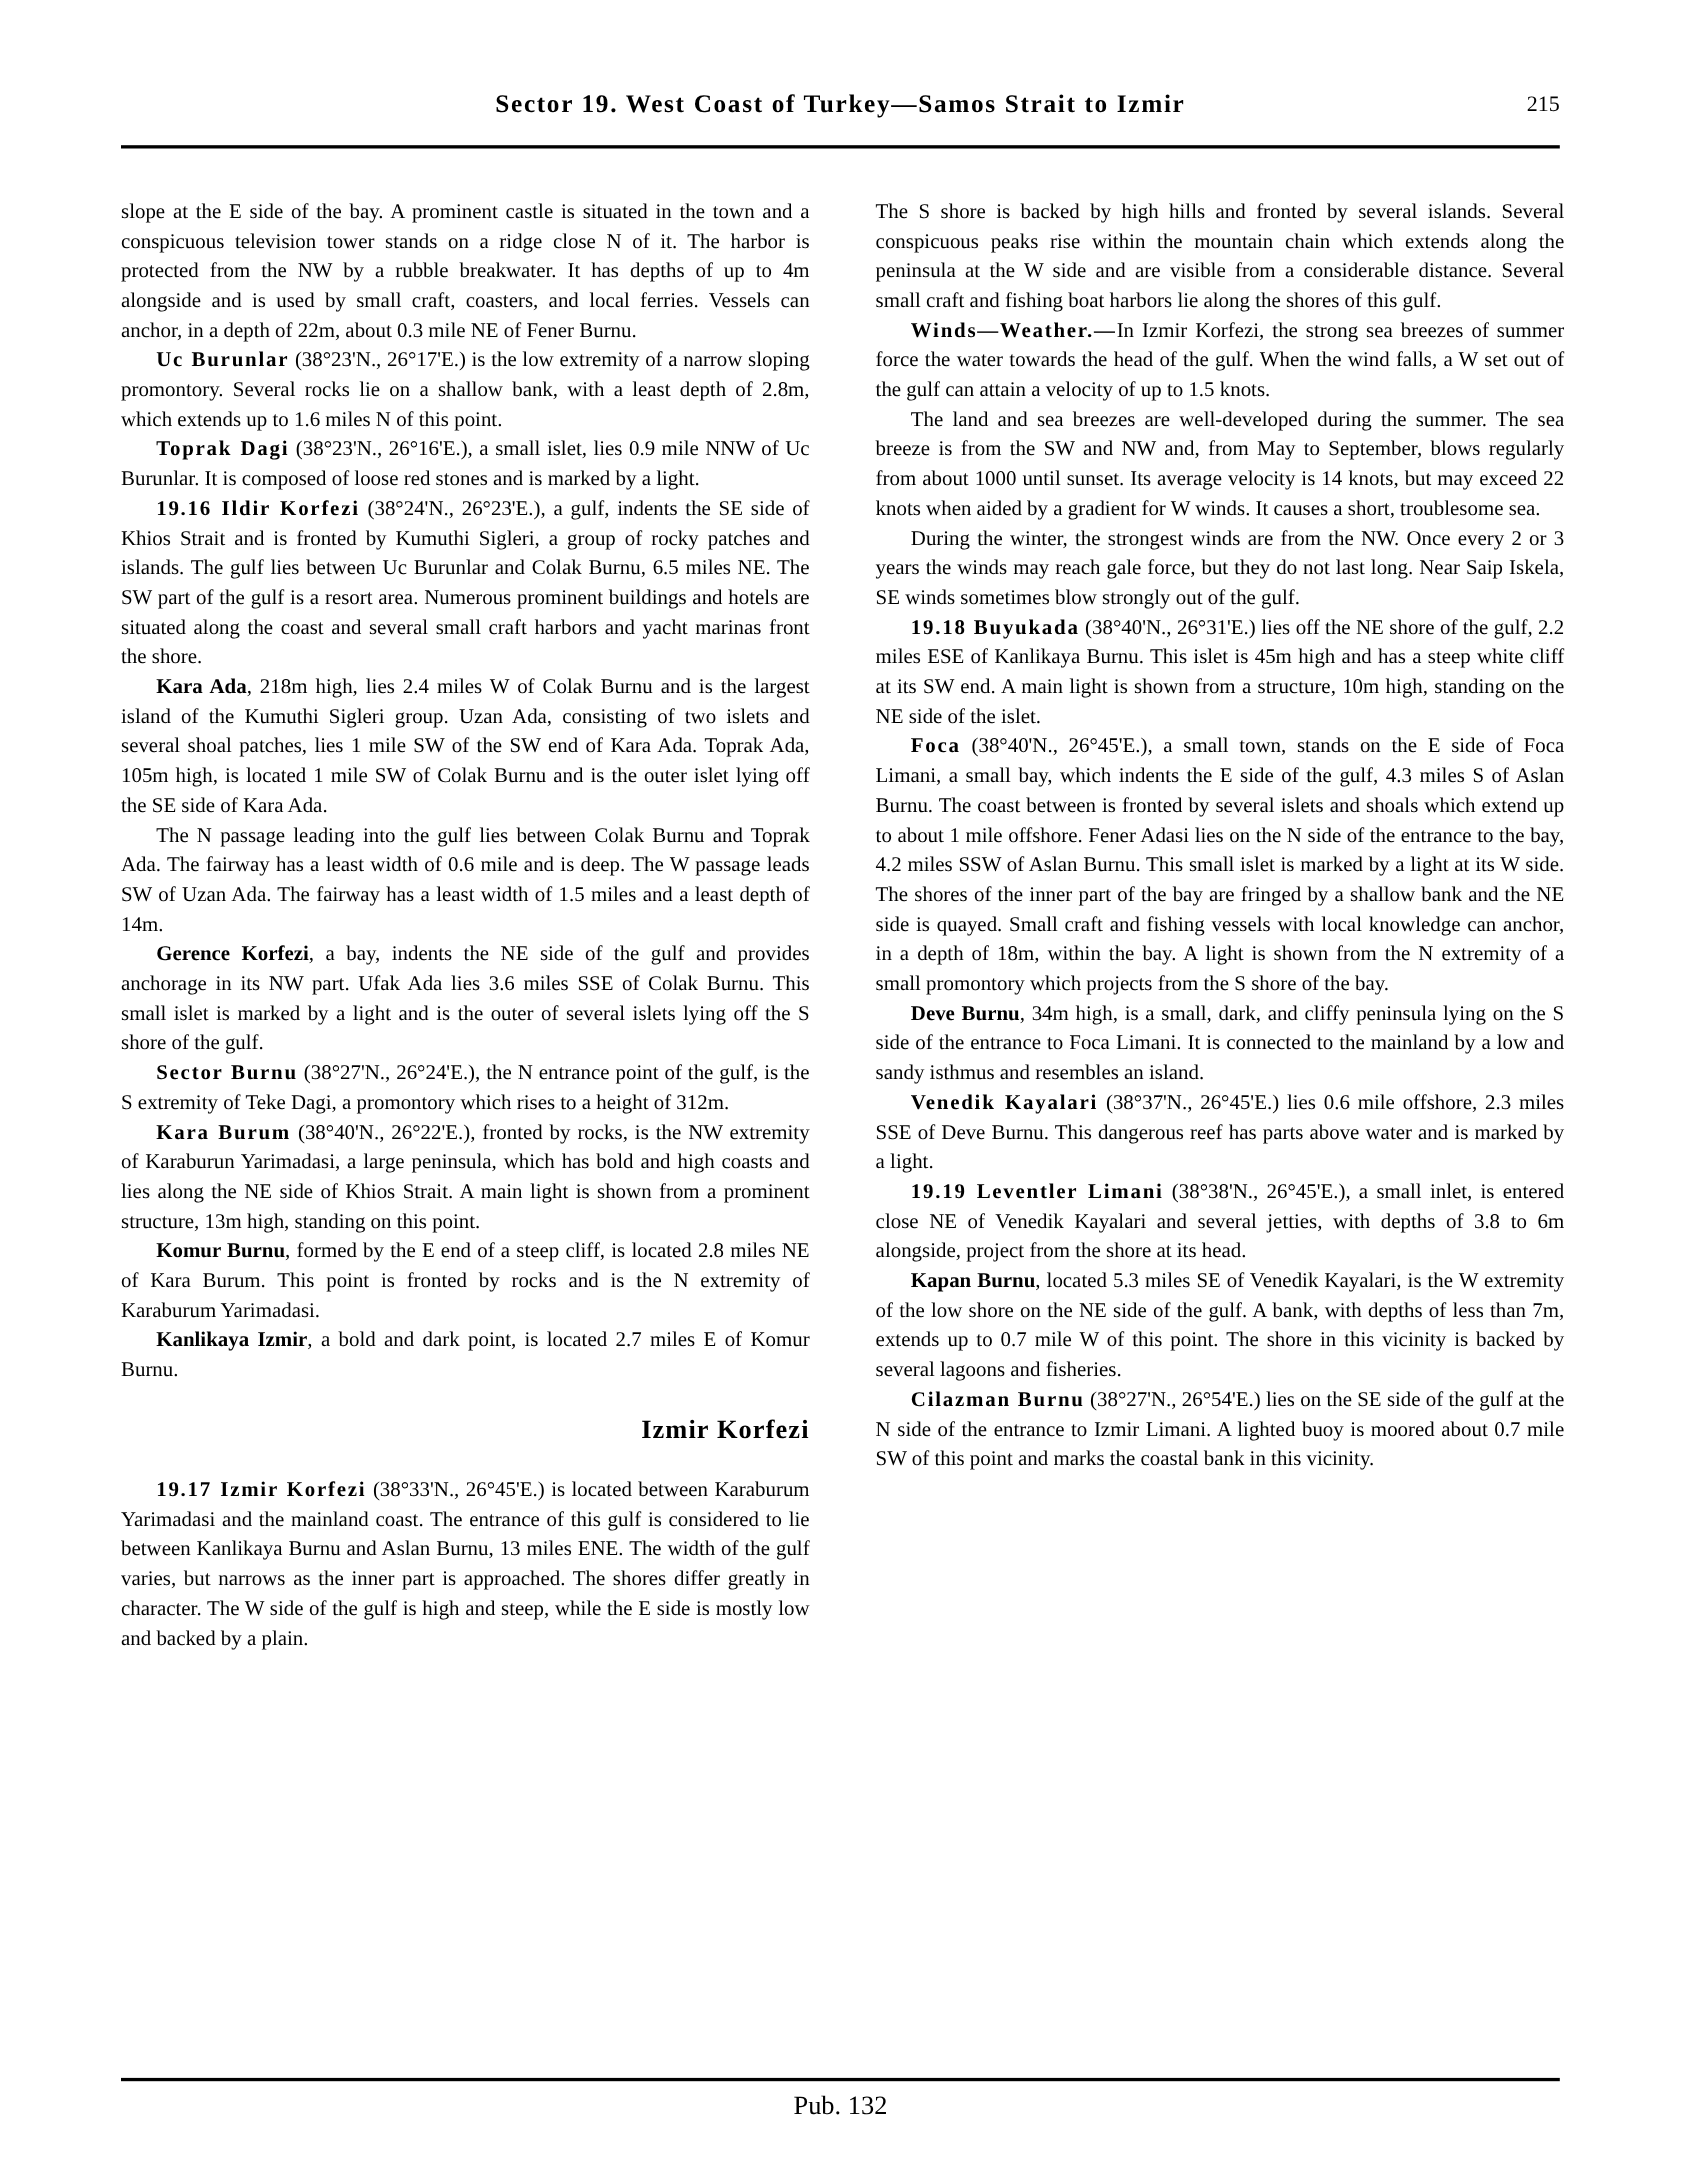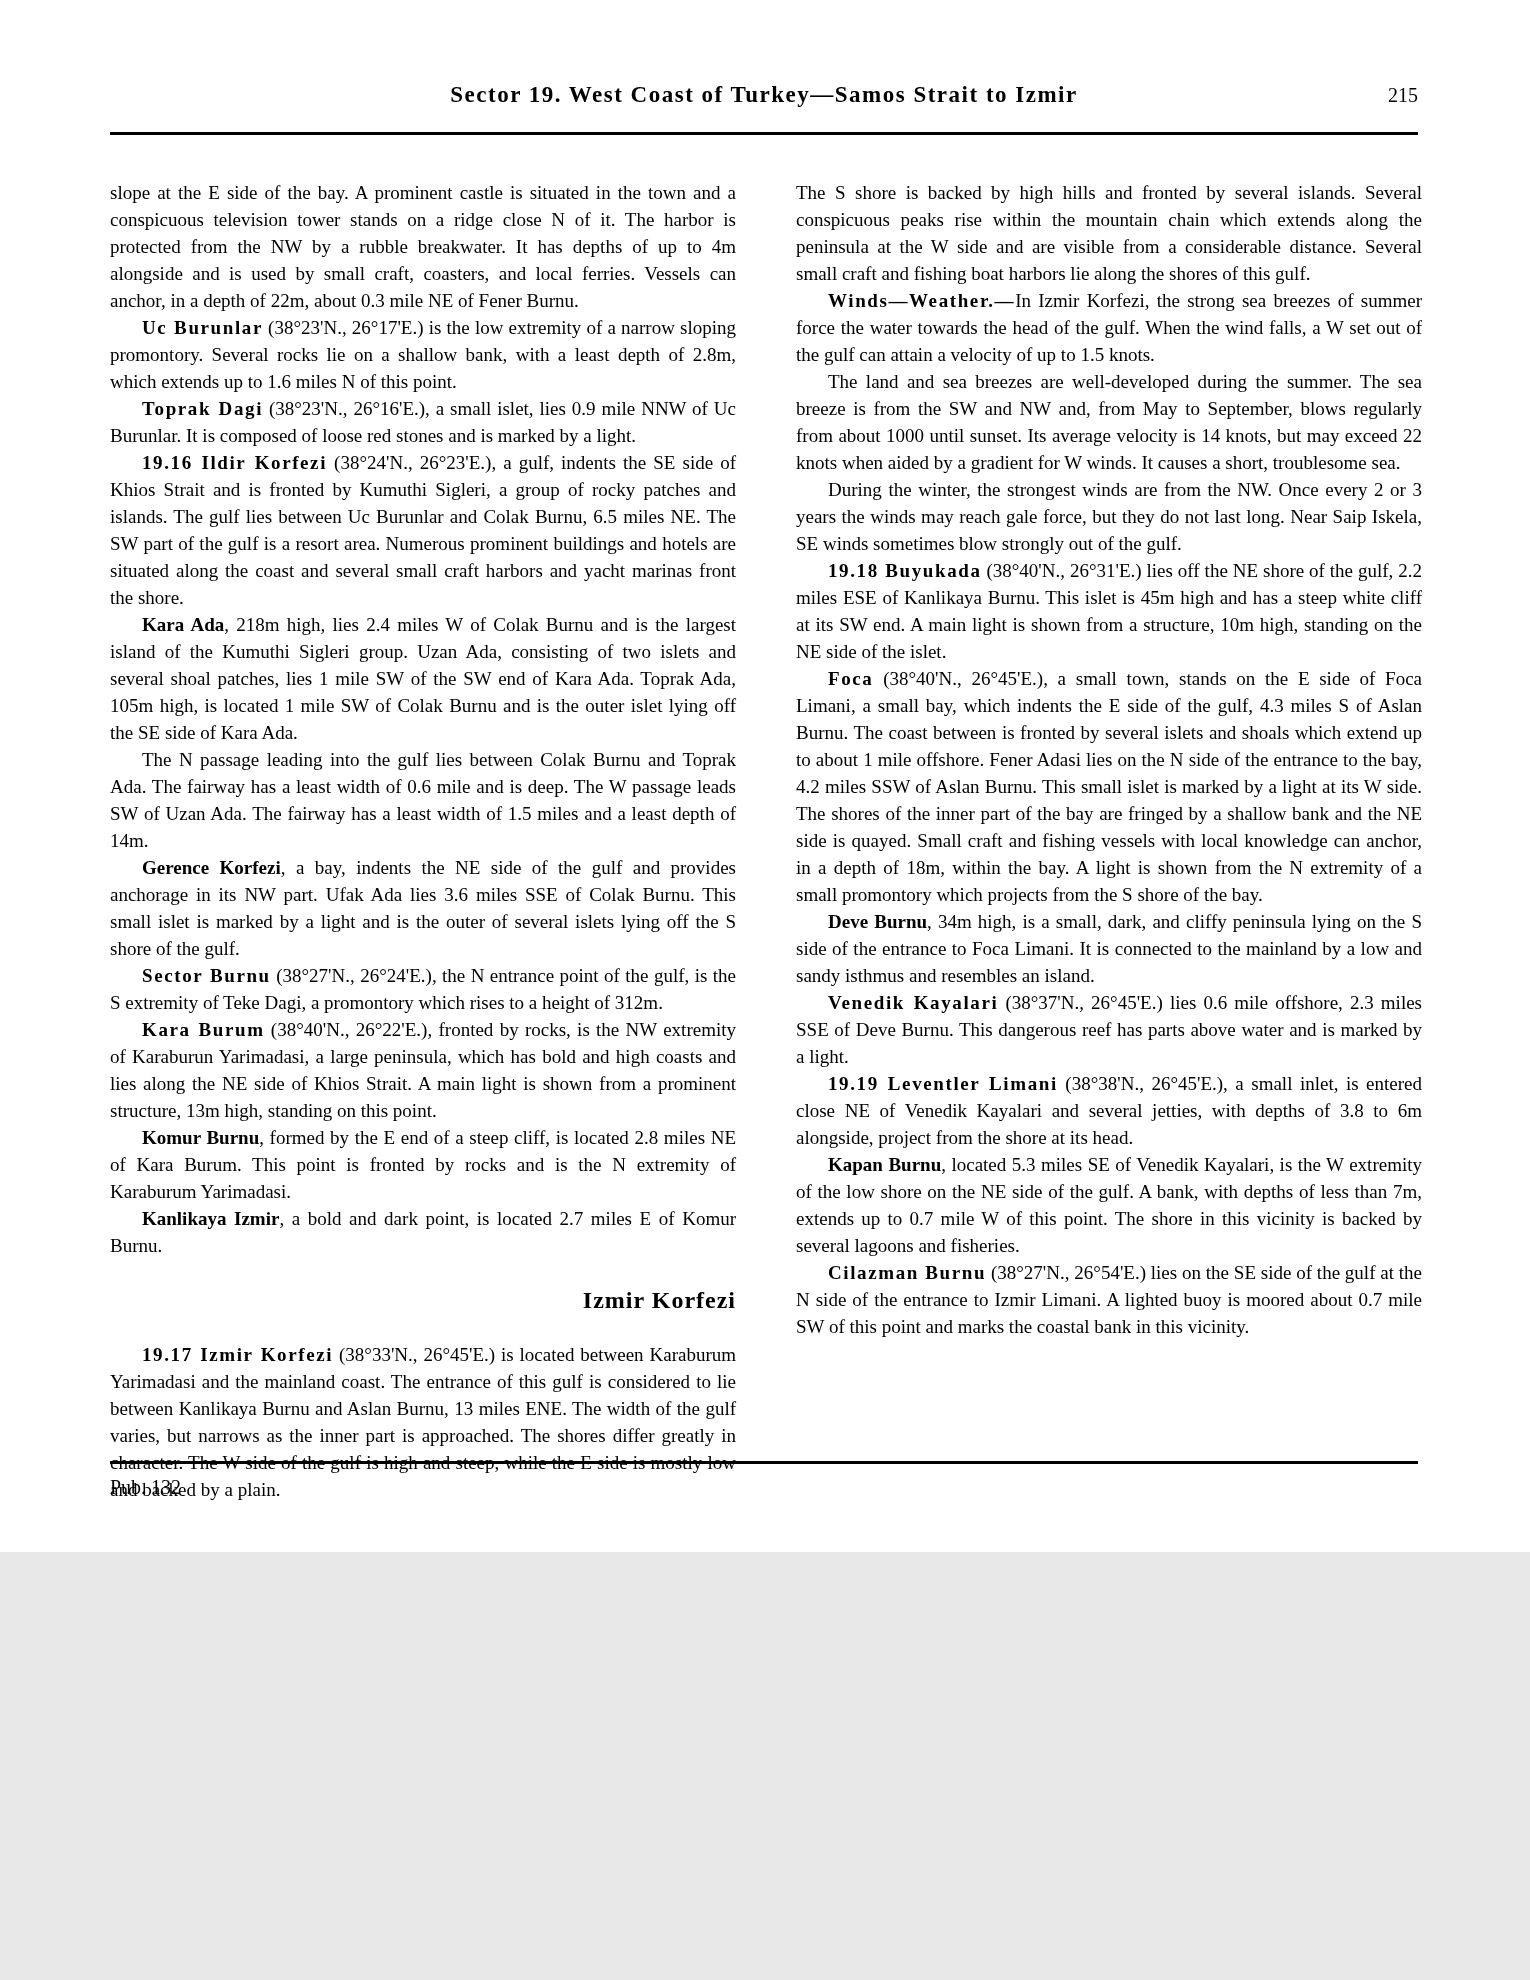--- a/index.html
+++ b/index.html
@@ -3,21 +3,21 @@
 <meta charset="utf-8">
 <style>
   html, body {
     margin: 0;
     padding: 0;
     background: #e8e8e8;
   }
   .page {
     position: relative;
     width: 1530px;
-    height: 1552px;
+    height: 1980px;
     margin: 0 auto;
     background: #ffffff;
     box-sizing: border-box;
     padding: 80px 112px 0 110px;
     font-family: "Liberation Serif", "DejaVu Serif", serif;
     color: #000000;
   }
   
   .header-row {
     position: relative;
@@ -84,22 +84,22 @@
 
   
   .footer {
     position: absolute;
     left: 110px;
     right: 112px;
     bottom: 52px;
   }
   .footer-pub {
     margin-top: 10px;
-    text-align: left;
-    font-size: 20px;
+    text-align: center;
+    font-size: 24px;
     line-height: 26px;
   }
 </style>
 </head>
 <body>
 
 <div class="page">
 
   <header>
     <div class="header-row">

